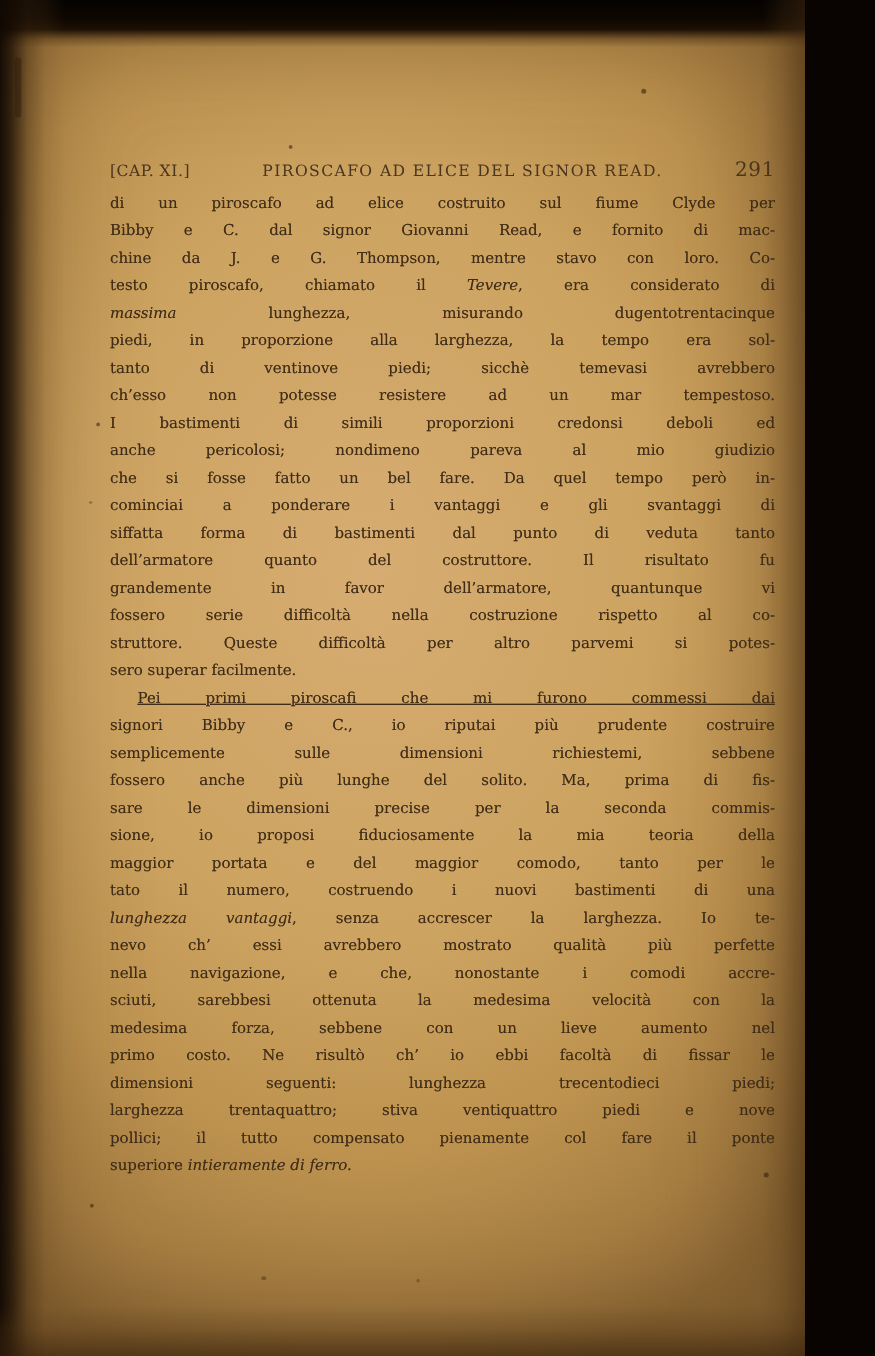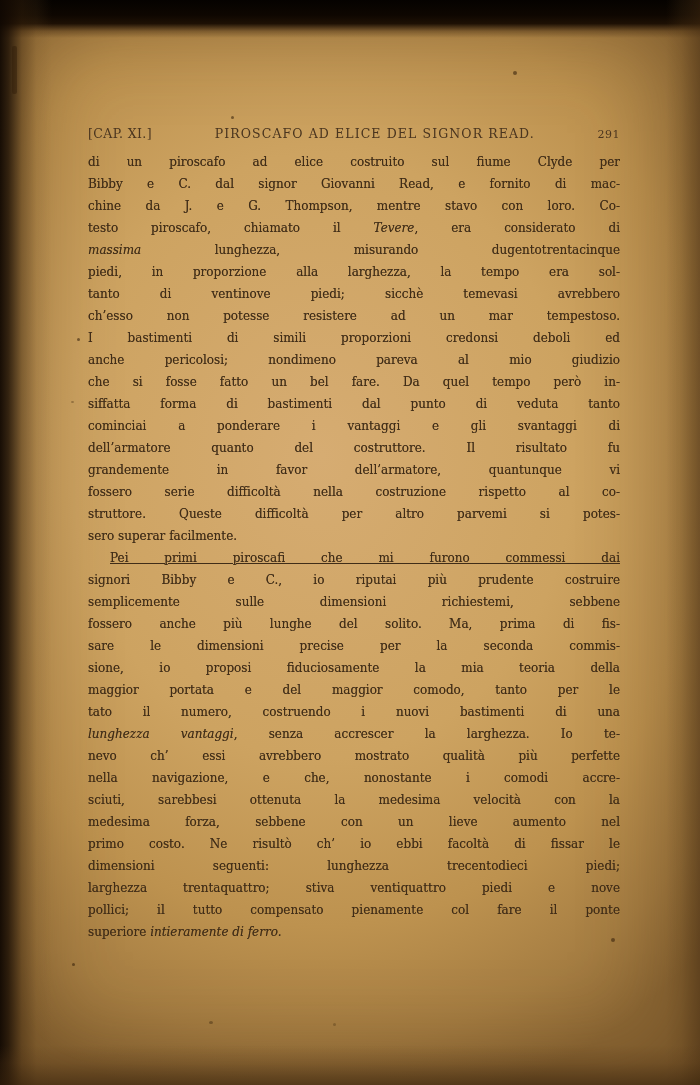--- a/index.html
+++ b/index.html
@@ -2,21 +2,21 @@
 <html><head>
 <meta charset="utf-8">
 <style>
   html, body {
     margin: 0;
     padding: 0;
     background: #090401;
   }
   .scan {
     position: relative;
-    width: 700px;
+    width: 644px;
     height: 1085px;
     overflow: hidden;
     font-family: "DejaVu Serif", serif;
     background: radial-gradient(ellipse 80% 62% at 46% 42%,
       #d6ac72 0%, #cda361 45%, #bd924f 70%, #a57d42 88%, #8f6a36 100%);
     box-shadow: inset 0 0 90px 25px rgba(80, 52, 20, 0.45);
   }
   
   .edge-top {
     position: absolute; top: 0; left: 0; right: 0; height: 38px;
@@ -57,21 +57,21 @@
     letter-spacing: 0.4px;
   }
   .running-title {
     font-size: 12.5px;
     letter-spacing: 1.1px;
     text-align: center;
     flex: 1;
     padding: 0 6px;
   }
   .page-number {
-    font-size: 11px;
+    font-size: 16px;
     letter-spacing: 0.5px;
   }
   
   .text-block {
     position: absolute;
     top: 151px; left: 88px; width: 532px;
     color: #402d18;
     font-size: 12px;
     line-height: 22px;
     text-shadow: 0 0 0.5px rgba(62, 42, 20, 0.6);
@@ -114,22 +114,22 @@
         <div class="line"><span>Bibby e C. dal signor Giovanni Read, e fornito di mac-</span></div>
         <div class="line"><span>chine da J. e G. Thompson, mentre stavo con loro. Co-</span></div>
         <div class="line"><span>testo piroscafo, chiamato il </span><span class="italic">Tevere</span><span>, era considerato di</span></div>
         <div class="line"><span class="italic">massima</span><span> lunghezza, misurando dugentotrentacinque</span></div>
         <div class="line"><span>piedi, in proporzione alla larghezza, la tempo era sol-</span></div>
         <div class="line"><span>tanto di ventinove piedi; sicchè temevasi avrebbero</span></div>
         <div class="line"><span>ch’esso non potesse resistere ad un mar tempestoso.</span></div>
         <div class="line"><span>I bastimenti di simili proporzioni credonsi deboli ed</span></div>
         <div class="line"><span>anche pericolosi; nondimeno pareva al mio giudizio</span></div>
         <div class="line"><span>che si fosse fatto un bel fare. Da quel tempo però in-</span></div>
+        <div class="line"><span>cominciai a ponderare i vantaggi e gli svantaggi di</span></div>
         <div class="line"><span>siffatta forma di bastimenti dal punto di veduta tanto</span></div>
-        <div class="line"><span>cominciai a ponderare i vantaggi e gli svantaggi di</span></div>
         <div class="line"><span>dell’armatore quanto del costruttore. Il risultato fu</span></div>
         <div class="line"><span>grandemente in favor dell’armatore, quantunque vi</span></div>
         <div class="line"><span>fossero serie difficoltà nella costruzione rispetto al co-</span></div>
         <div class="line"><span>struttore. Queste difficoltà per altro parvemi si potes-</span></div>
         <div class="line line-last"><span>sero superar facilmente.</span></div>
       </div>
       <div>
         <div class="line line-indent"><span>Pei primi piroscafi che mi furono commessi dai</span></div>
         <div class="line"><span>signori Bibby e C., io riputai più prudente costruire</span></div>
         <div class="line"><span>semplicemente sulle dimensioni richiestemi, sebbene</span></div>

